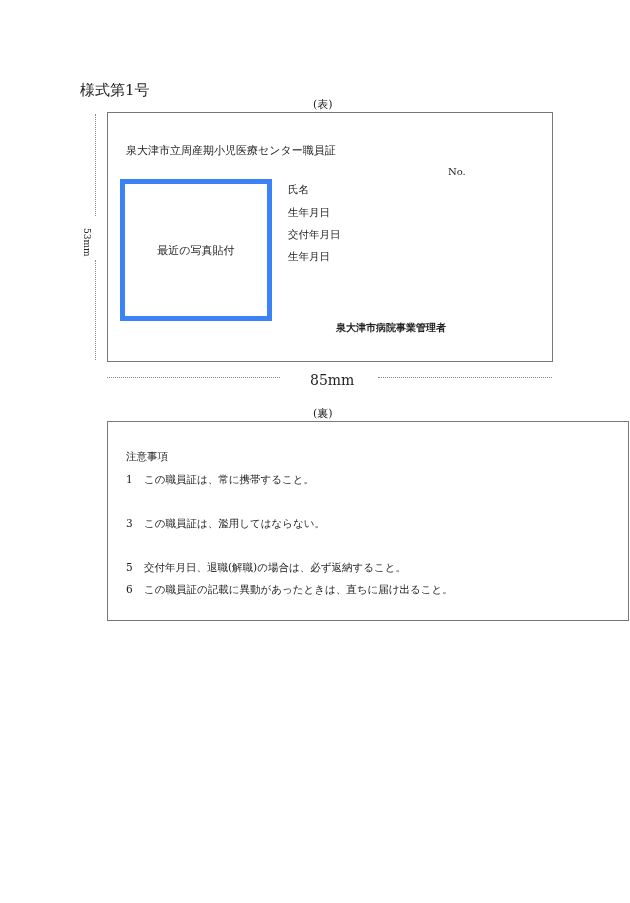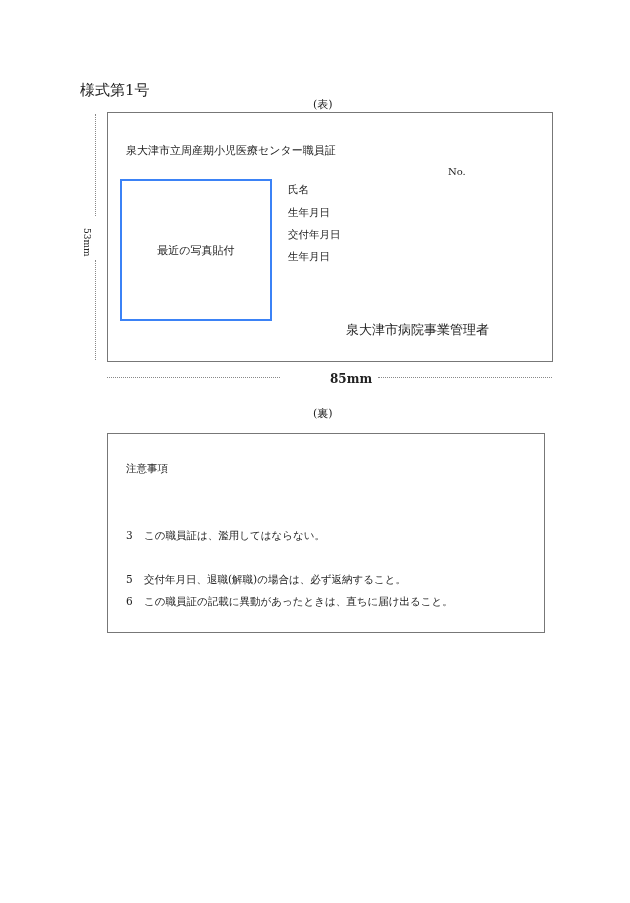--- a/index.html
+++ b/index.html
@@ -10,45 +10,45 @@
     }
     .abs { position: absolute; white-space: nowrap; }
     .form-number { left: 80px; top: 81px; font-size: 15px; }
     .side-label { font-size: 11px; }
     .front-label { left: 313px; top: 97px; }
     .back-label { left: 313px; top: 406px; }
     .card {
       position: absolute; border: 1px solid #777; box-sizing: border-box;
     }
     .front-card { left: 107px; top: 112px; width: 446px; height: 250px; }
-    .back-card { left: 107px; top: 433px; width: 438px; height: 200px; }
+    .back-card { left: 107px; top: 421px; width: 522px; height: 200px; }
     .vdots {
       position: absolute; left: 95px; width: 0;
       border-left: 1px dotted #888;
     }
     .hdots {
       position: absolute; top: 377px; height: 0;
       border-top: 1px dotted #888;
     }
-    .dim-h { left: 330px; top: 372px; font-size: 12px; font-weight: bold; }
+    .dim-h { left: 310px; top: 372px; font-size: 14px; }
     .dim-v {
       left: 78px; top: 228px; font-size: 9px;
       transform: rotate(90deg); transform-origin: left top;
       left: 92px;
     }
     .title { left: 18px; top: 30px; font-size: 11px; }
     .no-label { left: 340px; top: 53px; font-size: 10px; }
     .photo-box {
       position: absolute; left: 12px; top: 66px; width: 152px; height: 142px;
-      border: 2px solid #3b82f6; box-sizing: border-box;
+      border: 5px solid #3b82f6; box-sizing: border-box;
       display: flex; align-items: center; justify-content: center;
       font-size: 11px;
     }
     .field { left: 180px; font-size: 10.5px; }
-    .issuer { left: 238px; top: 208px; font-size: 13px; }
+    .issuer { left: 228px; top: 208px; font-size: 10px; font-weight: bold; }
     .notes-title { left: 18px; top: 28px; }
     .note { left: 18px; font-size: 10.5px; }
     .note .num { display: inline-block; width: 18px; }
   </style>
 </head>
 <body>
 
 <div class="abs form-number">様式第1号</div>
 
 <div class="abs side-label front-label">(表)</div>
@@ -71,16 +71,17 @@
 </div>
 
 <div class="hdots" style="left:107px;width:173px;"></div>
 <div class="hdots" style="left:378px;width:174px;"></div>
 <div class="abs dim-h">85mm</div>
 
 <div class="abs side-label back-label">(裏)</div>
 
 <div class="card back-card">
   <div class="abs notes-title">注意事項</div>
+  <div class="abs note" style="top:51px;"><span class="num">1</span><span>この職員証は、常に携帯すること。</span></div>
   <div class="abs note" style="top:95px;"><span class="num">3</span><span>この職員証は、濫用してはならない。</span></div>
   <div class="abs note" style="top:139px;"><span class="num">5</span><span>交付年月日、退職(解職)の場合は、必ず返納すること。</span></div>
   <div class="abs note" style="top:161px;"><span class="num">6</span><span>この職員証の記載に異動があったときは、直ちに届け出ること。</span></div>
 </div>
 
 </body></html>

